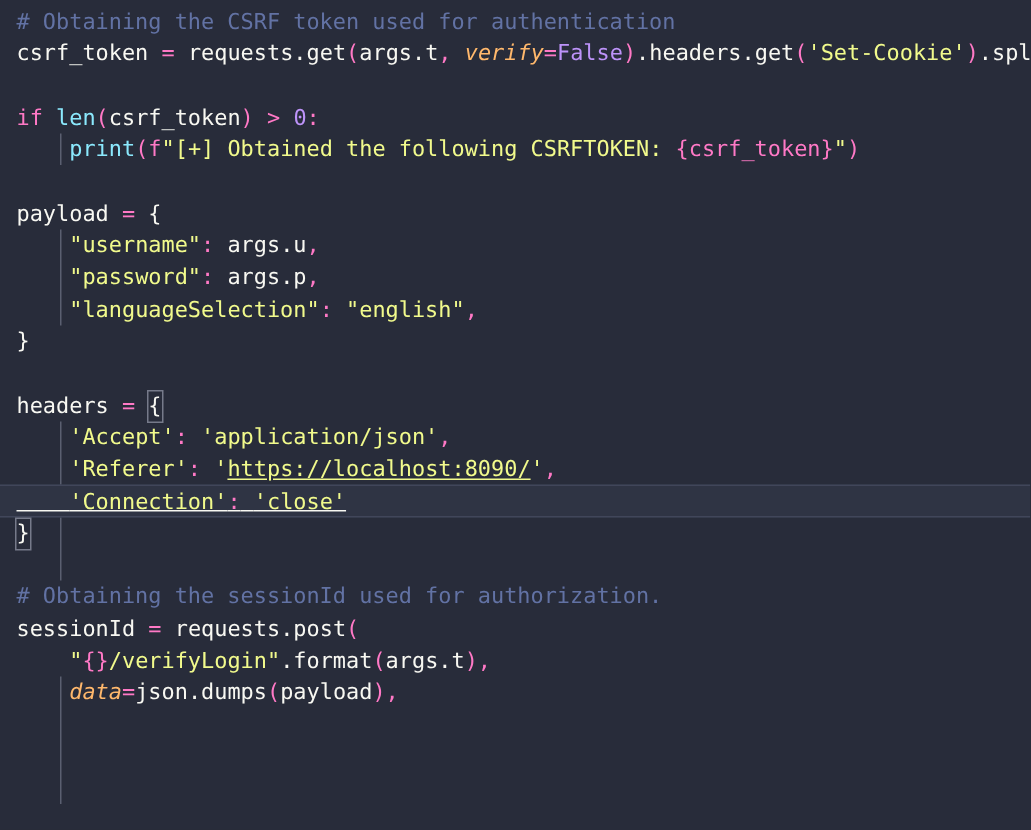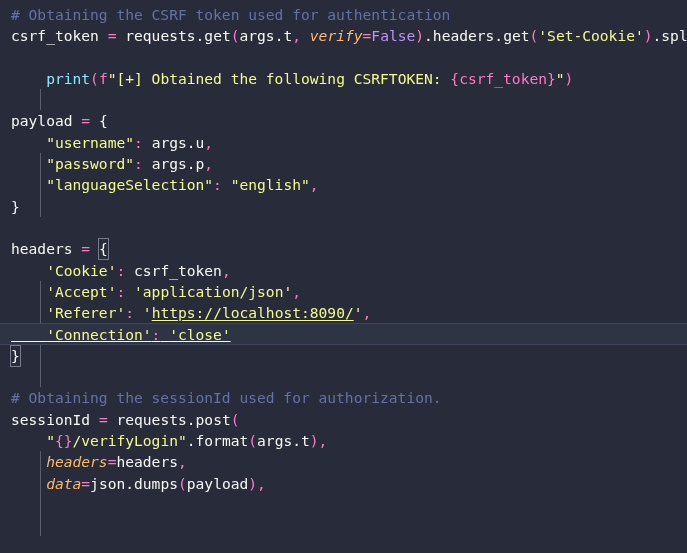--- a/index.html
+++ b/index.html
@@ -97,57 +97,56 @@
   </div>
 
   <div id="code-surface">
 
     <div class="code-line"><span class="t-comment"># Obtaining the CSRF token used for authentication</span></div>
 
     <div class="code-line"><span class="t-plain">csrf_token</span> <span class="t-op">=</span> <span class="t-plain">requests</span><span class="t-plain">.</span><span class="t-plain">get</span><span class="t-op">(</span><span class="t-plain">args.t</span><span class="t-op">,</span> <span class="t-param">verify</span><span class="t-op">=</span><span class="t-const">False</span><span class="t-op">)</span><span class="t-plain">.headers.get</span><span class="t-op">(</span><span class="t-str">'Set-Cookie'</span><span class="t-op">)</span><span class="t-plain">.split</span></div>
 
     <div class="code-line"></div>
 
+    <div class="code-line"><span class="t-kw">if</span> <span class="t-func">len</span><span class="t-op">(</span><span class="t-plain">csrf_token</span><span class="t-op">)</span> <span class="t-op">&gt;</span> <span class="t-num">0</span><span class="t-op">:</span></div>
 
     <div class="code-line">    <span class="t-func">print</span><span class="t-op">(</span><span class="t-op">f</span><span class="t-str">"[+] Obtained the following CSRFTOKEN: </span><span class="t-interp">{csrf_token}</span><span class="t-str">"</span><span class="t-op">)</span></div>
 
     <div class="code-line"></div>
 
     <div class="code-line"><span class="t-plain">payload</span> <span class="t-op">=</span> <span class="t-plain">{</span></div>
 
     <div class="code-line">    <span class="t-str">"username"</span><span class="t-op">:</span> <span class="t-plain">args.u</span><span class="t-op">,</span></div>
 
     <div class="code-line">    <span class="t-str">"password"</span><span class="t-op">:</span> <span class="t-plain">args.p</span><span class="t-op">,</span></div>
 
     <div class="code-line">    <span class="t-str">"languageSelection"</span><span class="t-op">:</span> <span class="t-str">"english"</span><span class="t-op">,</span></div>
 
     <div class="code-line"><span class="t-plain">}</span></div>
 
     <div class="code-line"></div>
 
     <div class="code-line"><span class="t-plain">headers</span> <span class="t-op">=</span> <span class="t-brace-match">{</span></div>
 
-    <div class="code-line">    <span class="t-str">'Cookie'</span><span class="t-op">:</span> <span class="t-plain">csrf_token</span><span class="t-op">,</span></div>
 
     <div class="code-line">    <span class="t-str">'Accept'</span><span class="t-op">:</span> <span class="t-str">'application/json'</span><span class="t-op">,</span></div>
 
 
 
     <div class="code-line">    <span class="t-str">'Referer'</span><span class="t-op">:</span> <span class="t-str">'</span><span class="t-link">https://localhost:8090/</span><span class="t-str">'</span><span class="t-op">,</span></div>
 
     <div class="code-line current" style="background: rgb(47, 52, 68); text-decoration: underline;">    <span class="t-str">'Connection'</span><span class="t-op">:</span> <span class="t-str">'close'</span></div>
 
     <div class="code-line"><span class="t-brace-match">}</span></div>
 
     <div class="code-line"></div>
 
     <div class="code-line"><span class="t-comment"># Obtaining the sessionId used for authorization.</span></div>
 
     <div class="code-line"><span class="t-plain">sessionId</span> <span class="t-op">=</span> <span class="t-plain">requests</span><span class="t-plain">.</span><span class="t-plain">post</span><span class="t-op">(</span></div>
 
     <div class="code-line">    <span class="t-str">"</span><span class="t-interp">{}</span><span class="t-str">/verifyLogin"</span><span class="t-plain">.format</span><span class="t-op">(</span><span class="t-plain">args.t</span><span class="t-op">),</span></div>
 
-    <div class="code-line">    <span class="t-param">headers</span><span class="t-op">=</span><span class="t-plain">headers</span><span class="t-op">,</span></div>
 
     <div class="code-line">    <span class="t-param">data</span><span class="t-op">=</span><span class="t-plain">json.dumps</span><span class="t-op">(</span><span class="t-plain">payload</span><span class="t-op">),</span></div>
 
   </div>
 </div>
 
 </body></html>

